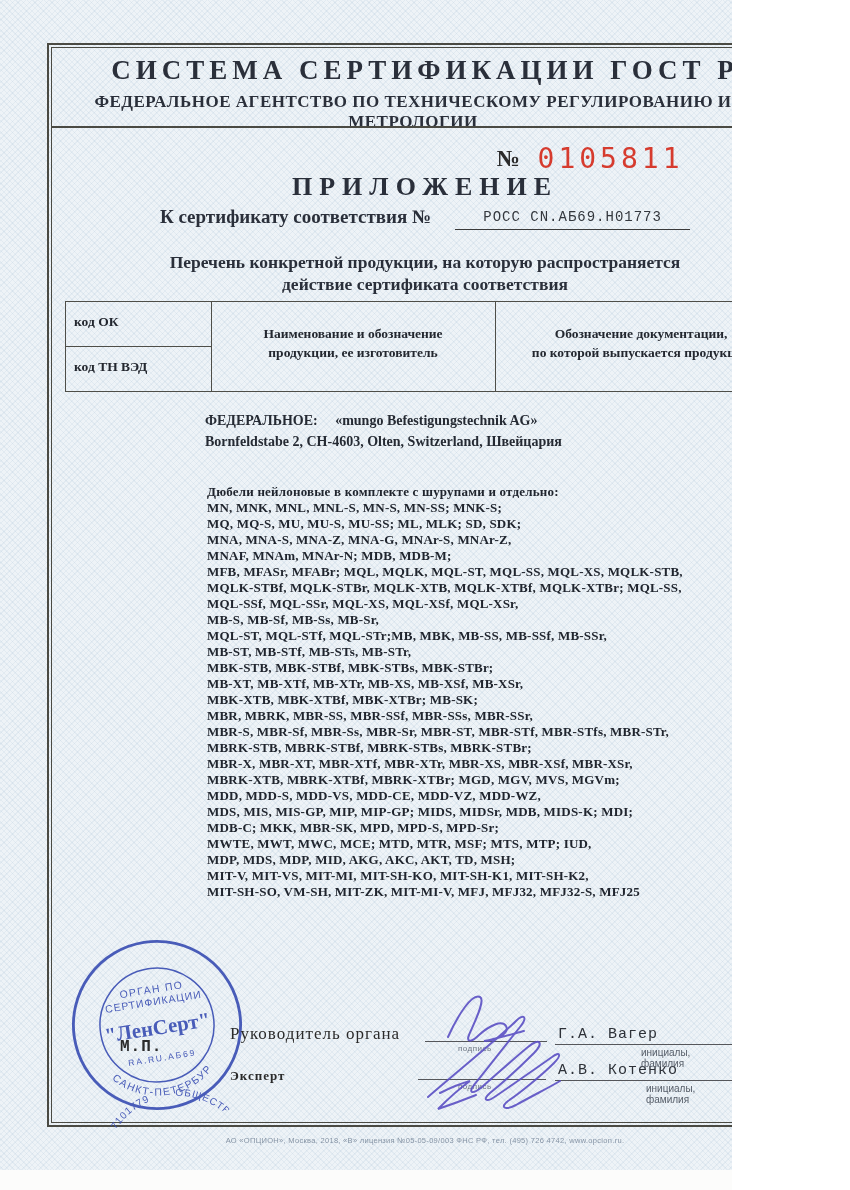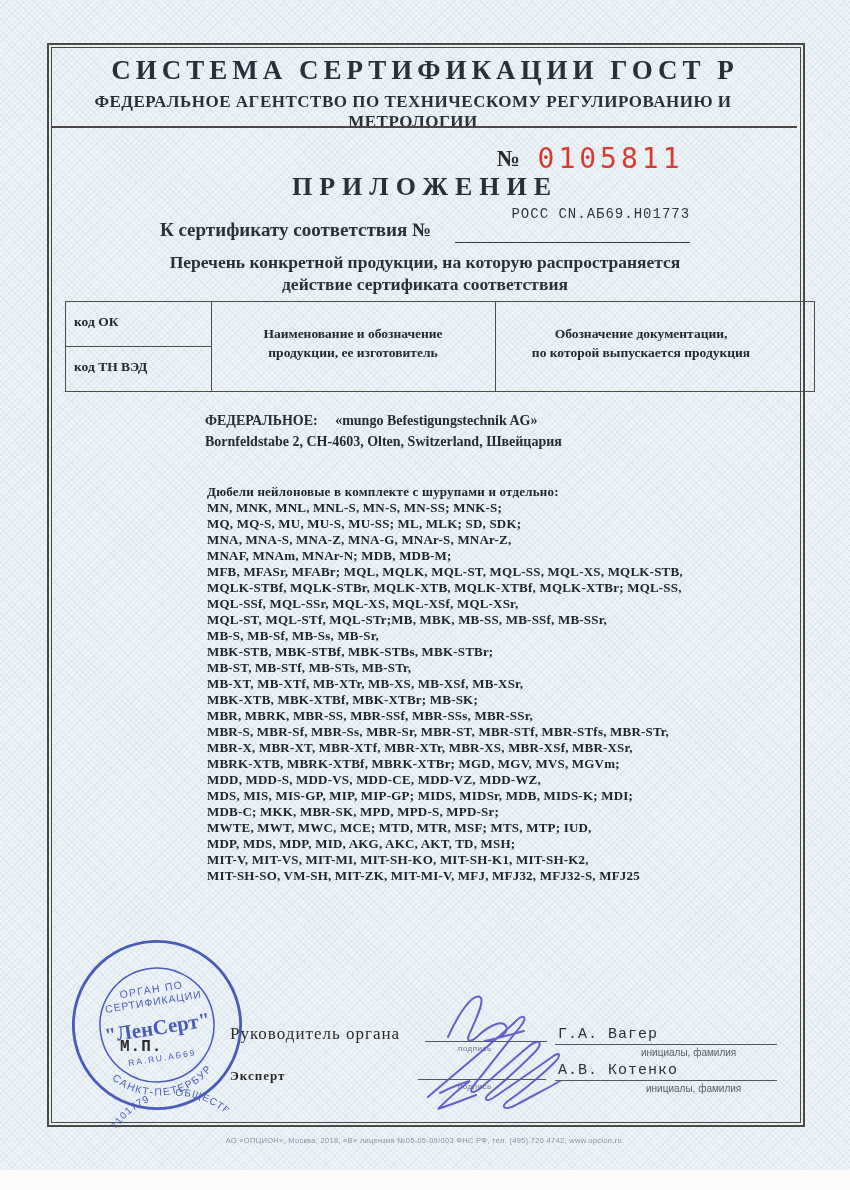--- a/index.html
+++ b/index.html
@@ -1,18 +1,18 @@
 <!DOCTYPE html>
 <html><head>
 <meta charset="utf-8">
 <style>
   html,body{margin:0;padding:0;}
   .page{
     position:relative;
-    width:850px;height:1190px;
+    width:732px;height:1190px;
     overflow:hidden;
     background-color:#eef3f7;
     background-image:
       repeating-linear-gradient(45deg, rgba(150,180,205,.14) 0 1px, transparent 1px 4px),
       repeating-linear-gradient(-45deg, rgba(150,180,205,.14) 0 1px, transparent 1px 4px);
     font-family:"Liberation Serif","DejaVu Serif",serif;
     color:#23272f;
   }
   .scan-edge{position:absolute;left:0;right:0;bottom:0;height:20px;background:#fcfcfb;}
   .frame{position:absolute;left:47px;top:43px;width:754px;height:1080px;border:2px solid #4a4a43;}
@@ -27,21 +27,21 @@
   .hdr-rule{left:51px;width:746px;top:126px;height:0;border-top:2px solid #4a4a43;}
 
   .form-no{left:420px;top:142px;width:340px;text-align:center;}
   .form-no .no-sign{font-size:23px;font-weight:bold;color:#2a2a2a;vertical-align:middle;}
   .form-no .no-digits{font-size:28px;color:#d63b2e;letter-spacing:4px;font-family:"DejaVu Sans Mono","Liberation Mono",monospace;vertical-align:middle;margin-left:14px;}
 
   .doc-title{left:60px;width:730px;top:172px;font-size:26px;font-weight:bold;letter-spacing:7px;color:#2a2f3a;}
 
   .cert-line{left:60px;width:730px;top:206px;display:flex;justify-content:center;align-items:flex-end;gap:24px;}
   .cert-line .lbl{font-size:19px;font-weight:bold;color:#2a2f3a;padding-bottom:2px;}
-  .cert-line .val{width:235px;border-bottom:1.5px solid #3a3a3a;text-align:right;font-size:14px;letter-spacing:1px;color:#33373d;padding-bottom:20px;}
+  .cert-line .val{width:235px;border-bottom:1.5px solid #3a3a3a;text-align:center;font-size:14px;letter-spacing:1px;color:#33373d;padding-bottom:4px;}
 
   .desc1{left:60px;width:730px;top:252px;font-size:17.5px;font-weight:bold;color:#2a2f3a;}
   .desc2{left:60px;width:730px;top:274px;font-size:17.5px;font-weight:bold;color:#2a2f3a;}
 
   .tbl{left:65px;top:301px;width:721px;height:89px;border:1.5px solid #4e4e48;padding-left:27px;}
   .tbl .v1{position:absolute;left:145px;top:0;bottom:0;width:0;border-left:1px solid #4e4e48;}
   .tbl .v2{position:absolute;left:429px;top:0;bottom:0;width:0;border-left:1px solid #4e4e48;}
   .tbl .h1{position:absolute;left:0;width:145px;top:44px;height:0;border-top:1px solid #4e4e48;}
   .tbl .c1a{position:absolute;left:8px;top:12px;font-size:13.5px;font-weight:bold;}
   .tbl .c1b{position:absolute;left:8px;top:57px;font-size:13.5px;font-weight:bold;}
@@ -129,28 +129,29 @@
 
   <div class="abs prodlist">
       <div class="list-line">Дюбели нейлоновые в комплекте с шурупами и отдельно:</div>
       <div class="list-line">MN, MNK, MNL, MNL-S, MN-S, MN-SS; MNK-S;</div>
       <div class="list-line">MQ, MQ-S, MU, MU-S, MU-SS; ML, MLK; SD, SDK;</div>
       <div class="list-line">MNA, MNA-S, MNA-Z, MNA-G, MNAr-S, MNAr-Z,</div>
       <div class="list-line">MNAF, MNAm, MNAr-N; MDB, MDB-M;</div>
       <div class="list-line">MFB, MFASr, MFABr; MQL, MQLK, MQL-ST, MQL-SS, MQL-XS, MQLK-STB,</div>
       <div class="list-line">MQLK-STBf, MQLK-STBr, MQLK-XTB, MQLK-XTBf, MQLK-XTBr; MQL-SS,</div>
       <div class="list-line">MQL-SSf, MQL-SSr, MQL-XS, MQL-XSf, MQL-XSr,</div>
+      <div class="list-line">MB-S, MB-Sf, MB-Ss, MB-Sr,</div>
       <div class="list-line">MQL-ST, MQL-STf, MQL-STr;MB, MBK, MB-SS, MB-SSf, MB-SSr,</div>
-      <div class="list-line">MB-S, MB-Sf, MB-Ss, MB-Sr,</div>
+      <div class="list-line">MB-ST, MB-STf, MB-STs,  MB-STr,</div>
       <div class="list-line">MBK-STB, MBK-STBf, MBK-STBs, MBK-STBr;</div>
-      <div class="list-line">MB-ST, MB-STf, MB-STs,  MB-STr,</div>
       <div class="list-line">MB-XT, MB-XTf, MB-XTr, MB-XS, MB-XSf, MB-XSr,</div>
       <div class="list-line">MBK-XTB, MBK-XTBf, MBK-XTBr; MB-SK;</div>
       <div class="list-line">MBR, MBRK, MBR-SS, MBR-SSf, MBR-SSs, MBR-SSr,</div>
       <div class="list-line">MBR-S, MBR-Sf, MBR-Ss, MBR-Sr, MBR-ST, MBR-STf, MBR-STfs, MBR-STr,</div>
+      <div class="list-line">MBRK-STB, MBRK-STBf, MBRK-STBs, MBRK-STBr;</div>
       <div class="list-line">MBR-X, MBR-XT, MBR-XTf, MBR-XTr, MBR-XS,  MBR-XSf, MBR-XSr,</div>
       <div class="list-line">MBRK-XTB, MBRK-XTBf, MBRK-XTBr; MGD, MGV, MVS, MGVm;</div>
       <div class="list-line">MDD, MDD-S, MDD-VS, MDD-CE, MDD-VZ, MDD-WZ,</div>
       <div class="list-line">MDS, MIS, MIS-GP, MIP, MIP-GP; MIDS, MIDSr, MDB, MIDS-K; MDI;</div>
       <div class="list-line">MDB-C; MKK, MBR-SK, MPD, MPD-S, MPD-Sr;</div>
       <div class="list-line">MWTE, MWT, MWC, MCE; MTD, MTR, MSF; MTS, MTP; IUD,</div>
       <div class="list-line">MDP, MDS, MDP, MID, AKG, AKC, AKT, TD, MSH;</div>
       <div class="list-line">MIT-V,  MIT-VS, MIT-MI, MIT-SH-KO, MIT-SH-K1, MIT-SH-K2,</div>
       <div class="list-line">MIT-SH-SO, VM-SH, MIT-ZK, MIT-MI-V, MFJ,  MFJ32, MFJ32-S, MFJ25</div>
     </div>

